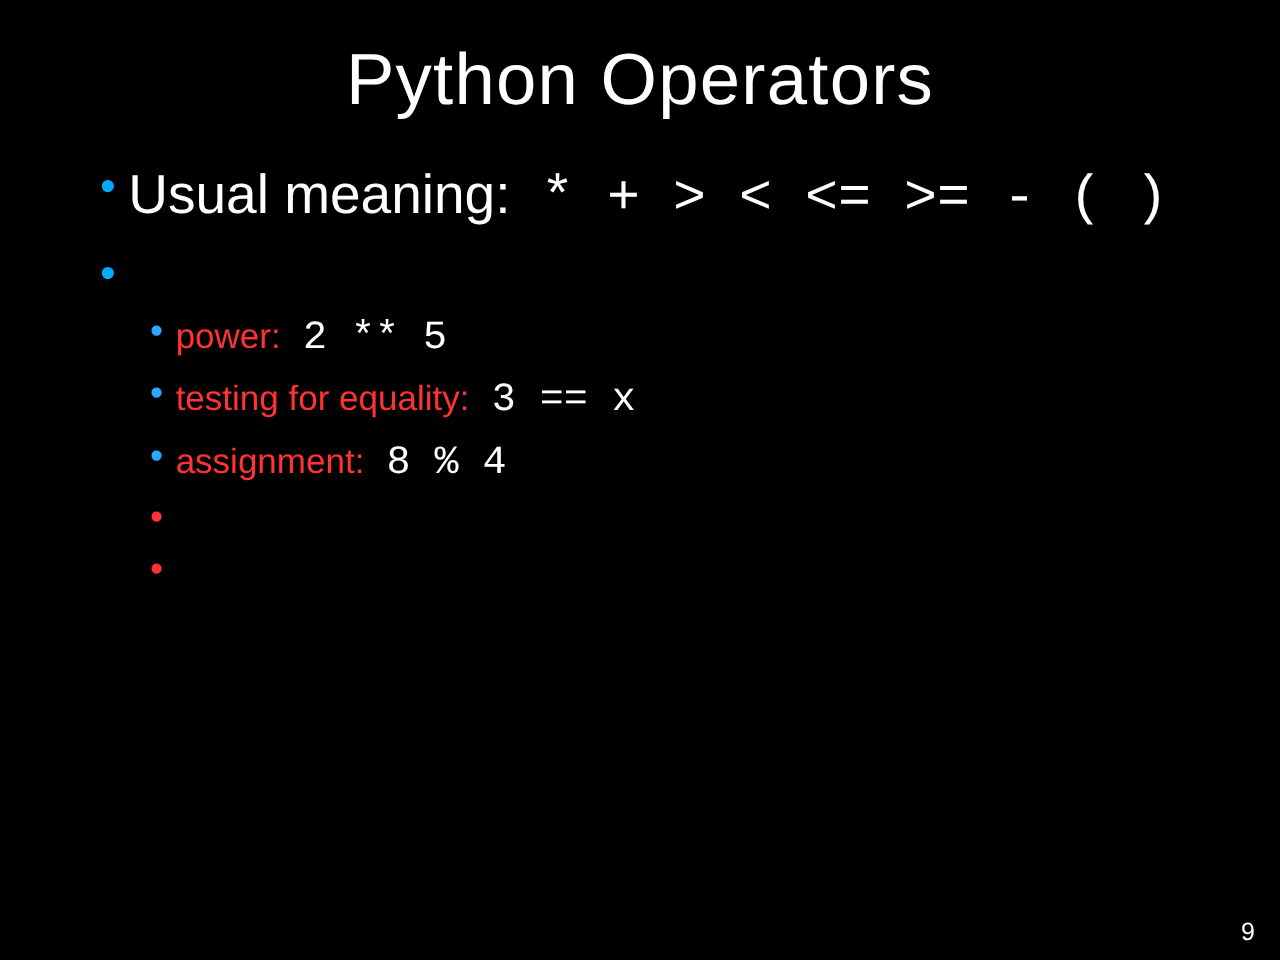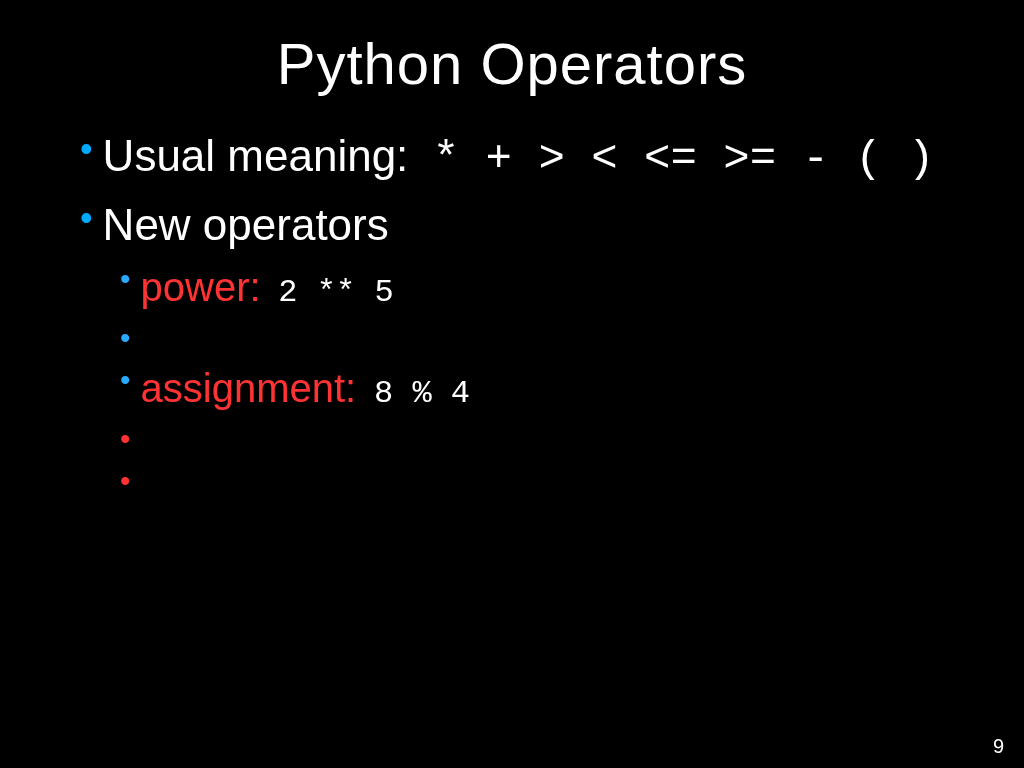--- a/index.html
+++ b/index.html
@@ -65,21 +65,21 @@
       line-height: 1.3;
     }
 
     .bullet-text .mono {
       font-family: 'Courier New', Courier, monospace;
       color: #ffffff;
     }
 
     .bullet-text .label-red {
       color: #ff3333;
-      font-size: 40px;
+      font-size: 28px;
     }
 
     .sub-bullet {
       display: flex;
       align-items: flex-start;
       margin-bottom: 6px;
       padding-left: 40px;
     }
 
     .sub-bullet .bullet-dot {
@@ -108,32 +108,34 @@
 
     <div class="bullet-item">
       <span class="bullet-dot">•</span>
       <span class="bullet-text">
         Usual meaning:&nbsp; <span class="mono">*  +  &gt;  &lt;  &lt;=  &gt;=  -  (  )</span>
       </span>
     </div>
 
     <div class="bullet-item">
       <span class="bullet-dot">•</span>
-      <span class="bullet-text">New operators</span>
     </div>
 
     <div class="sub-bullet">
       <span class="bullet-dot" style="color:#29aaff;">•</span>
       <span class="bullet-text">
         <span class="label-red">power:</span>&nbsp; <span class="mono">2  **  5</span>
       </span>
     </div>
 
     <div class="sub-bullet">
       <span class="bullet-dot" style="color:#29aaff;">•</span>
+      <span class="bullet-text">
+        <span class="label-red">testing for equality:</span>&nbsp; <span class="mono">3  ==  x</span>
+      </span>
     </div>
 
     <div class="sub-bullet">
       <span class="bullet-dot" style="color:#29aaff;">•</span>
       <span class="bullet-text">
         <span class="label-red">assignment:</span>&nbsp; <span class="mono">8  %  4</span>
       </span>
     </div>
 
     <div class="sub-bullet">

